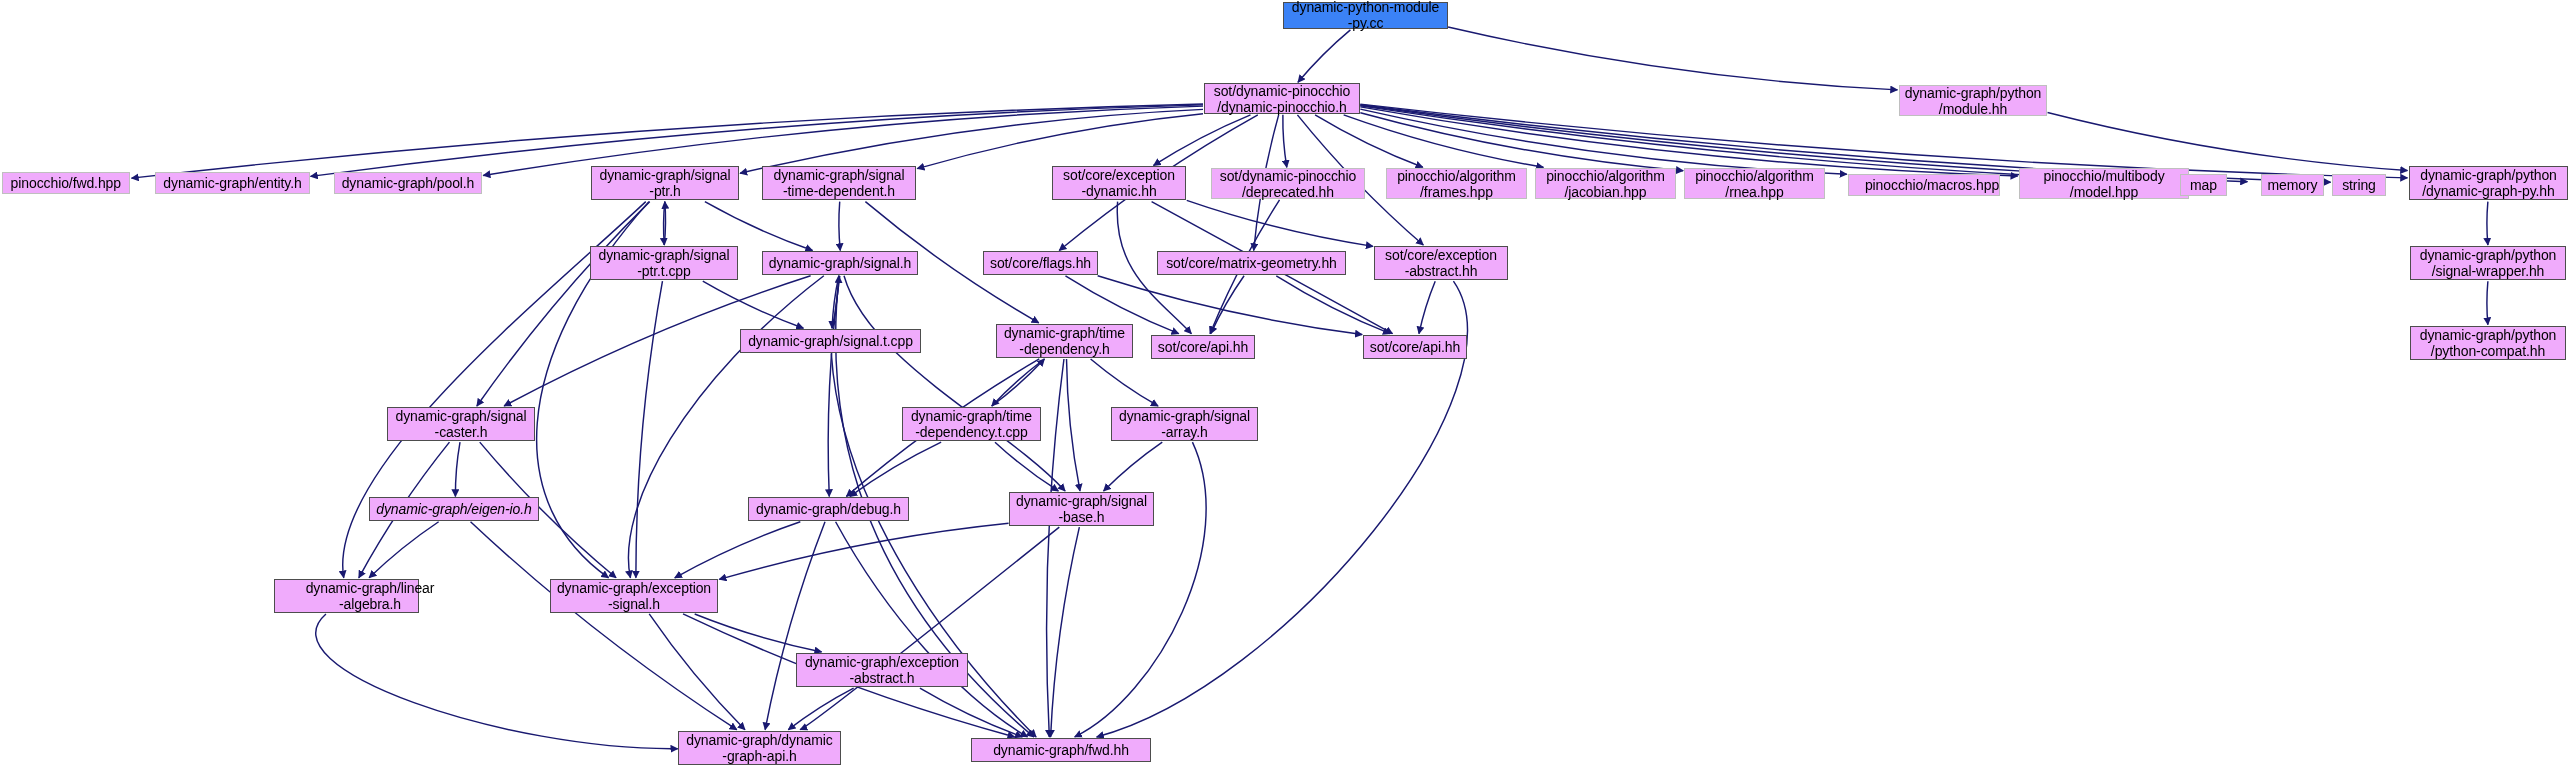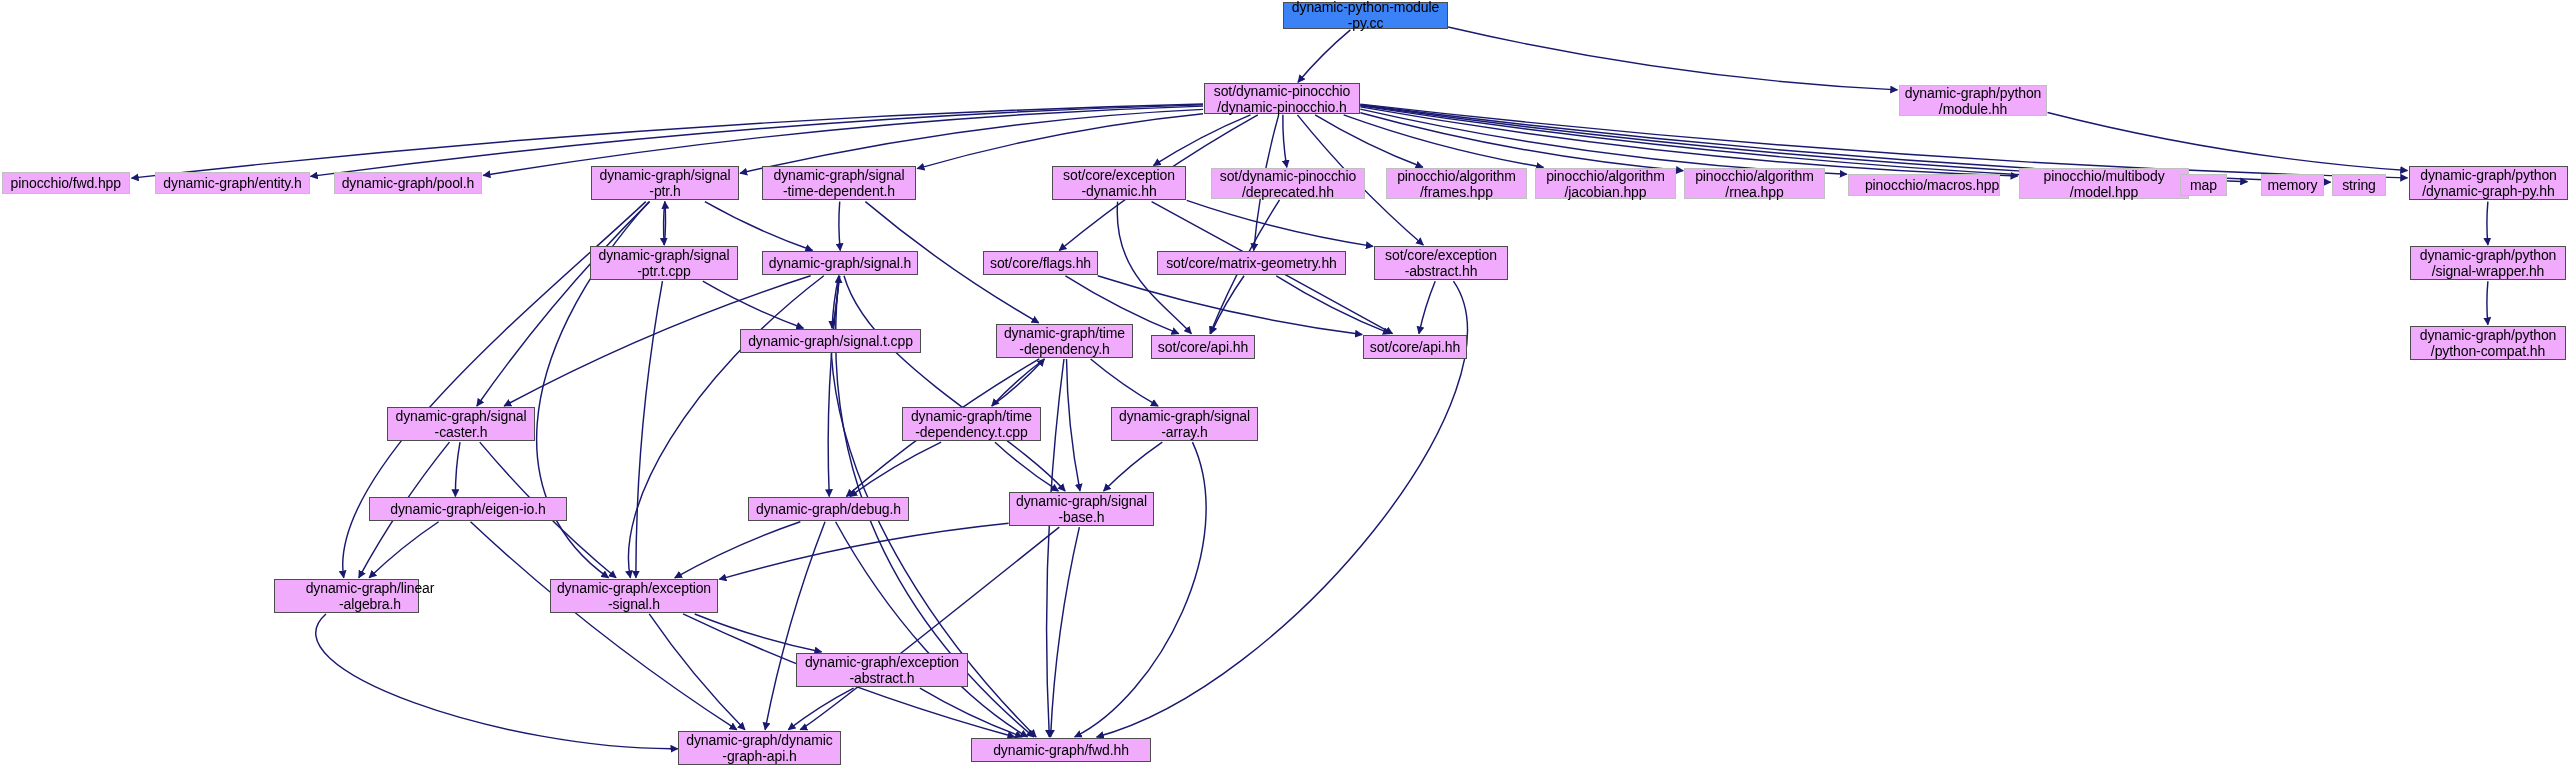--- a/index.html
+++ b/index.html
@@ -183,21 +183,21 @@
       <div class="node strong" style="left: 996px; top: 324px; width: 137px; height: 34px;">dynamic-graph/time
 -dependency.h</div>
       <div class="node strong" style="left: 1151px; top: 335px; width: 104px; height: 23.5px;">sot/core/api.hh</div>
       <div class="node strong" style="left: 1363px; top: 335px; width: 104px; height: 23.5px;">sot/core/api.hh</div>
       <div class="node strong" style="left: 387px; top: 407px; width: 148px; height: 34px;">dynamic-graph/signal
 -caster.h</div>
       <div class="node strong" style="left: 902px; top: 407px; width: 139px; height: 34px;">dynamic-graph/time
 -dependency.t.cpp</div>
       <div class="node strong" style="left: 1111px; top: 407px; width: 147px; height: 34px;">dynamic-graph/signal
 -array.h</div>
-      <div class="node strong" style="left: 369px; top: 497px; width: 198px; height: 23.5px;">dynamic-graph/eigen-io.h</div>
+      <div class="node strong" style="left: 369px; top: 497px; width: 170px; height: 23.5px; font-style: italic;">dynamic-graph/eigen-io.h</div>
       <div class="node strong" style="left: 748px; top: 497px; width: 161px; height: 23.5px;">dynamic-graph/debug.h</div>
       <div class="node strong" style="left: 1009px; top: 492px; width: 145px; height: 34px;">dynamic-graph/signal
 -base.h</div>
       <div class="node strong" style="left: 274px; top: 579px; width: 145px; height: 34px; padding-left: 47px;">dynamic-graph/linear
 -algebra.h</div>
       <div class="node strong" style="left: 550px; top: 579px; width: 168px; height: 34px;">dynamic-graph/exception
 -signal.h</div>
       <div class="node strong" style="left: 796px; top: 653px; width: 172px; height: 34px;">dynamic-graph/exception
 -abstract.h</div>
       <div class="node strong" style="left: 678px; top: 731px; width: 163px; height: 34px;">dynamic-graph/dynamic

